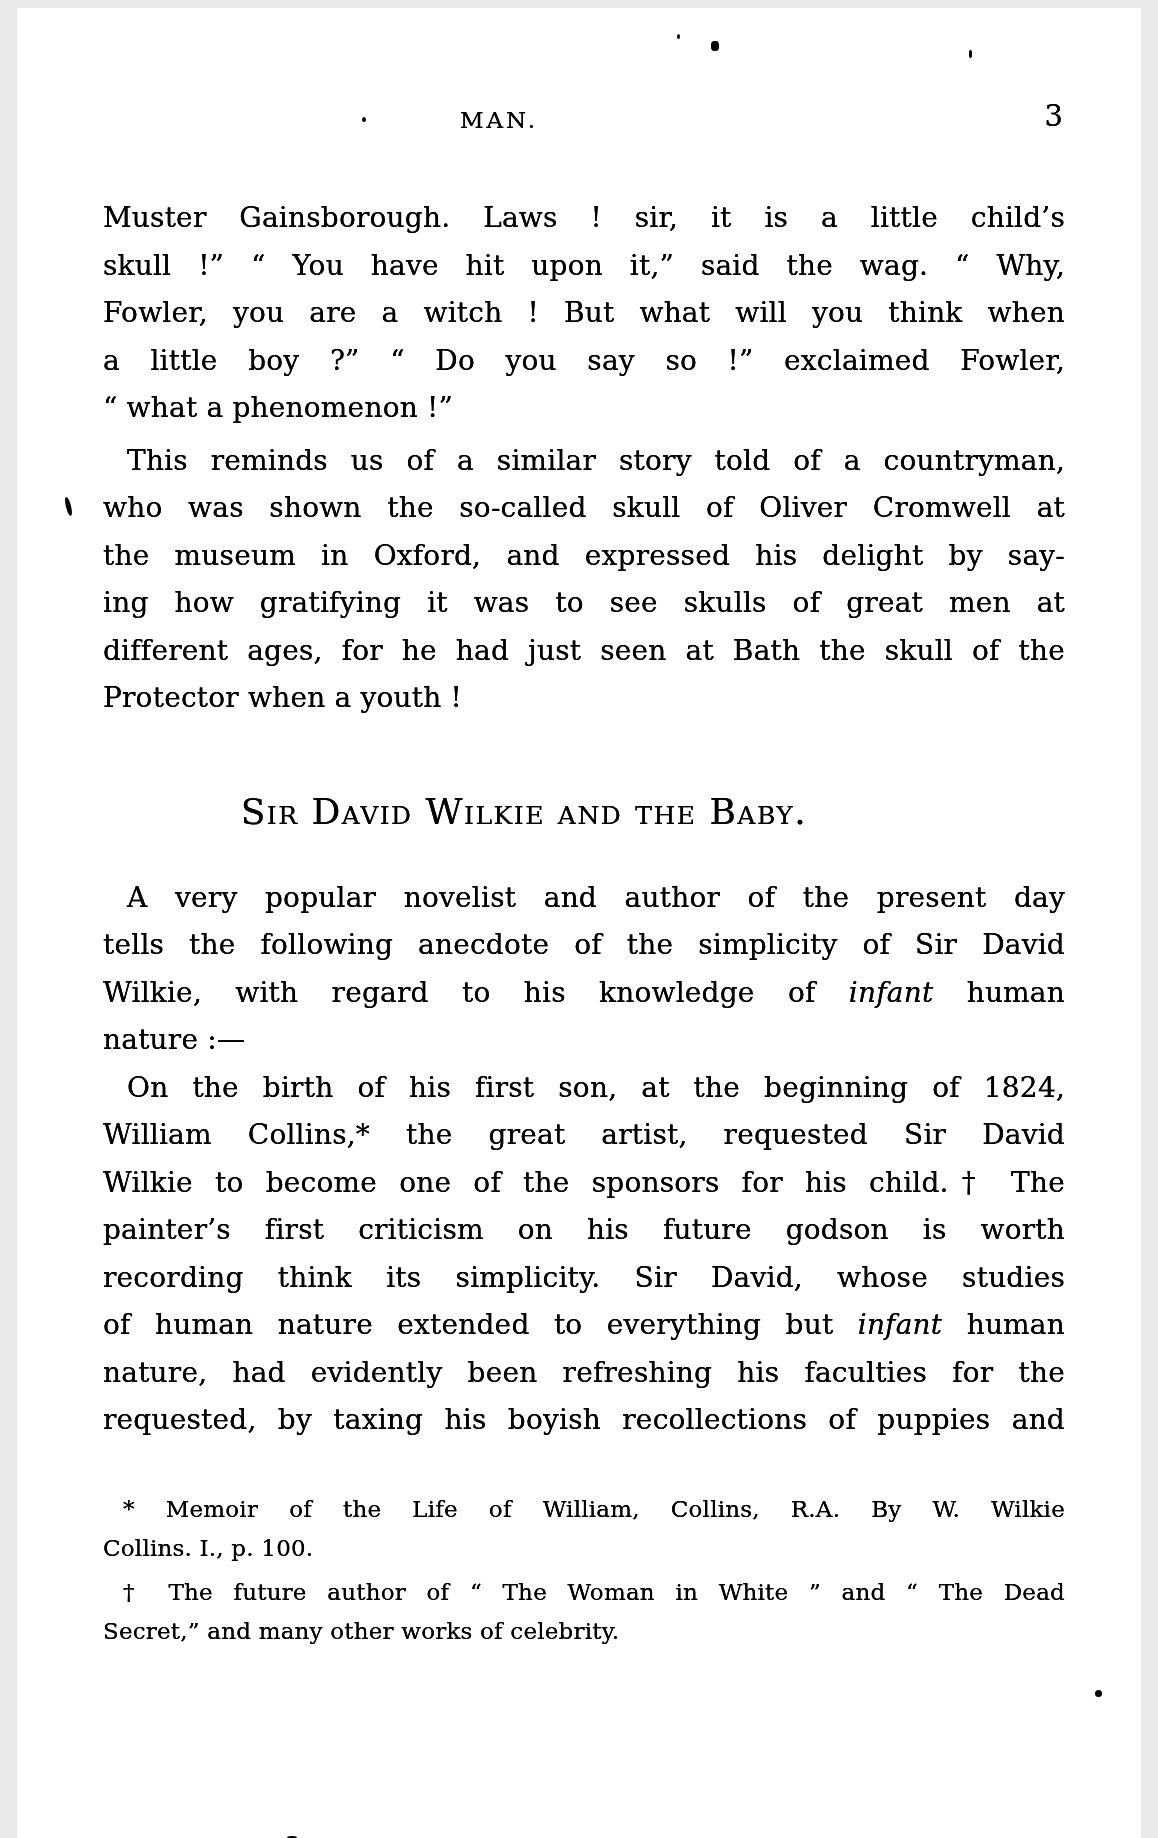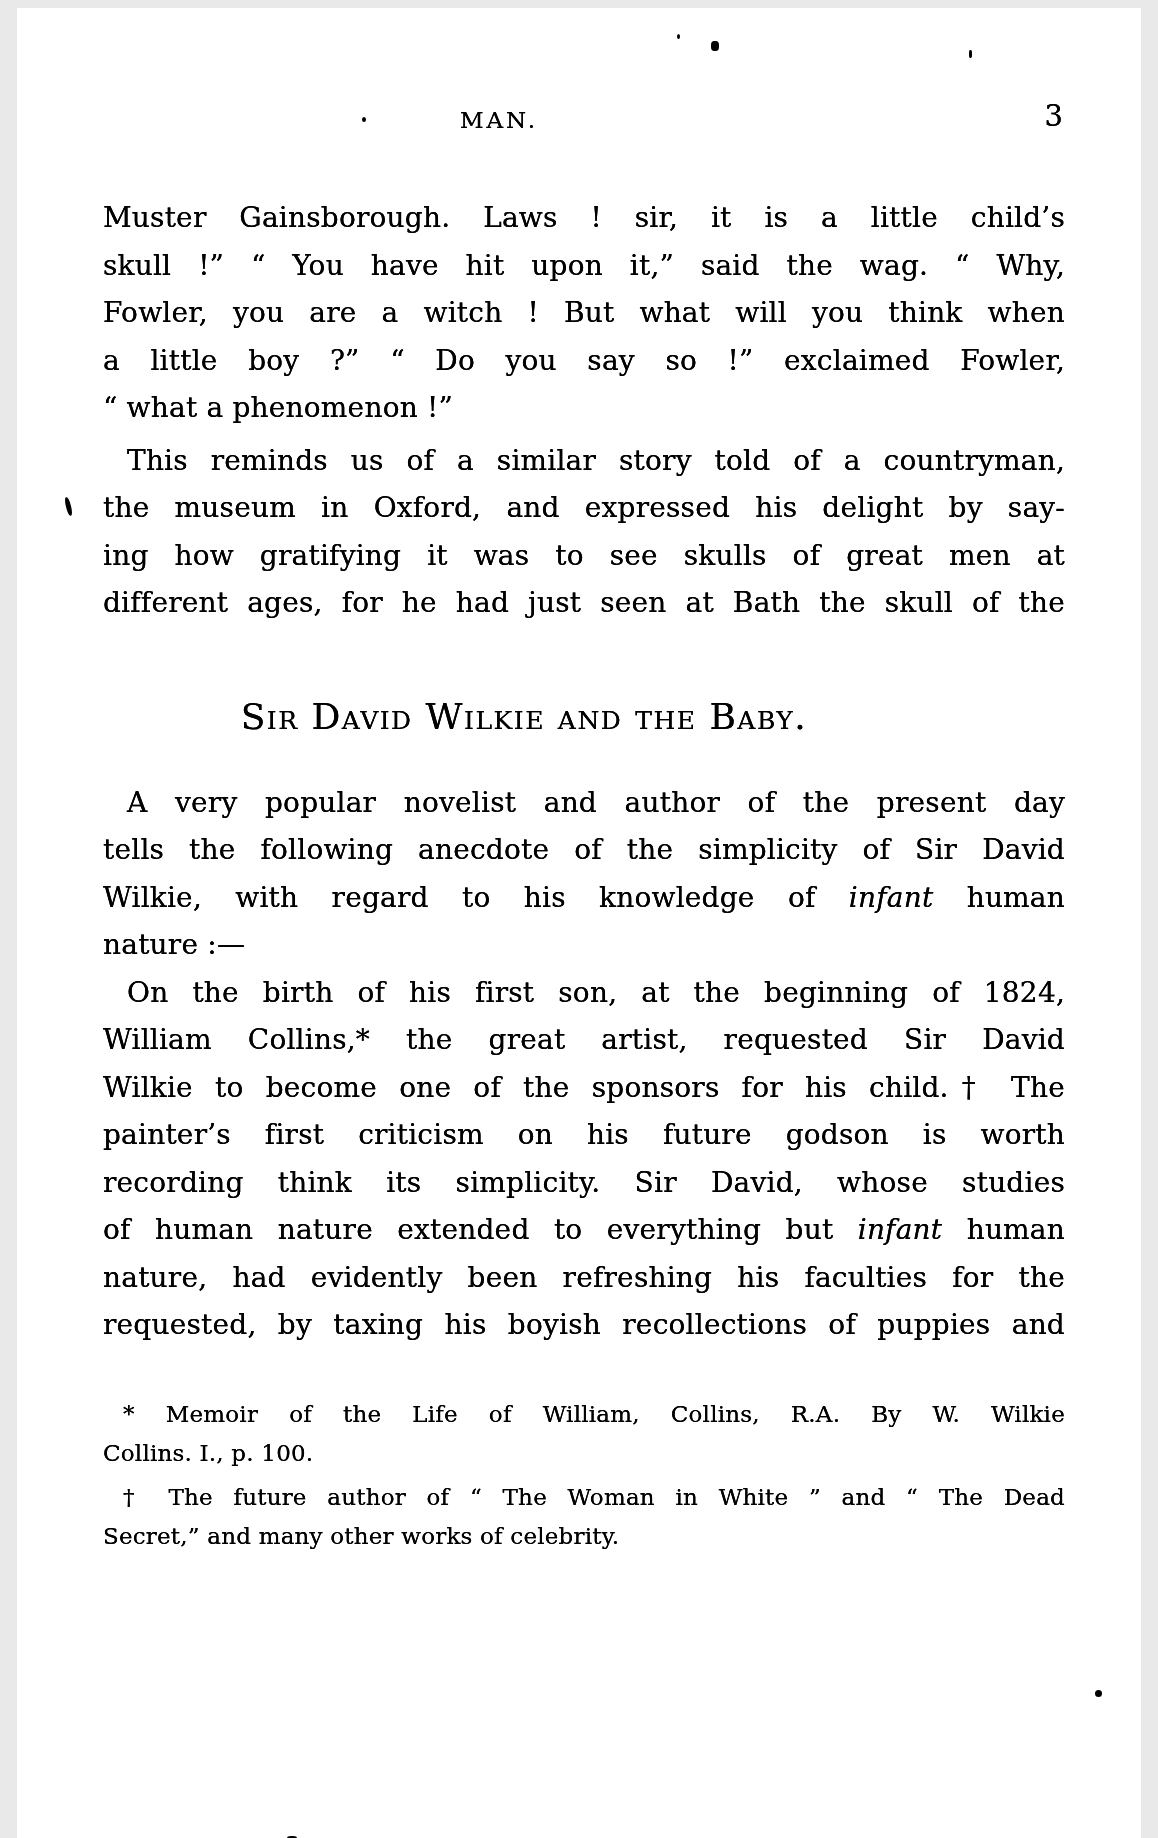--- a/index.html
+++ b/index.html
@@ -115,23 +115,25 @@
   <main class="content">
     <div class="para" id="p1">
         <div class="line"><span>Muster Gainsborough.  Laws ! sir, it is a little child’s</span></div>
         <div class="line"><span>skull !”  “ You have hit upon it,” said the wag.  “ Why,</span></div>
         <div class="line"><span>Fowler, you are a witch !  But what will you think when</span></div>
         <div class="line"><span>a little boy ?”  “ Do you say so !” exclaimed Fowler,</span></div>
         <div class="line last"><span>“ what a phenomenon !”</span></div>
       </div>
     <div class="para" id="p2">
         <div class="line indent"><span>This reminds us of a similar story told of a countryman,</span></div>
+        <div class="line"><span>who was shown the so-called skull of Oliver Cromwell at</span></div>
         <div class="line"><span>the museum in Oxford, and expressed his delight by say-</span></div>
         <div class="line"><span>ing how gratifying it was to see skulls of great men at</span></div>
         <div class="line"><span>different ages, for he had just seen at Bath the skull of the</span></div>
+        <div class="line last"><span>Protector when a youth !</span></div>
       </div>
 
     <h2 class="section-heading">Sir David Wilkie and the Baby.</h2>
 
     <div class="para" id="p3">
         <div class="line indent"><span>A very popular novelist and author of the present day</span></div>
         <div class="line"><span>tells the following anecdote of the simplicity of Sir David</span></div>
         <div class="line"><span>Wilkie, with regard to his knowledge of </span><span class="it">infant</span><span> human</span></div>
         <div class="line last"><span>nature :—</span></div>
       </div>

